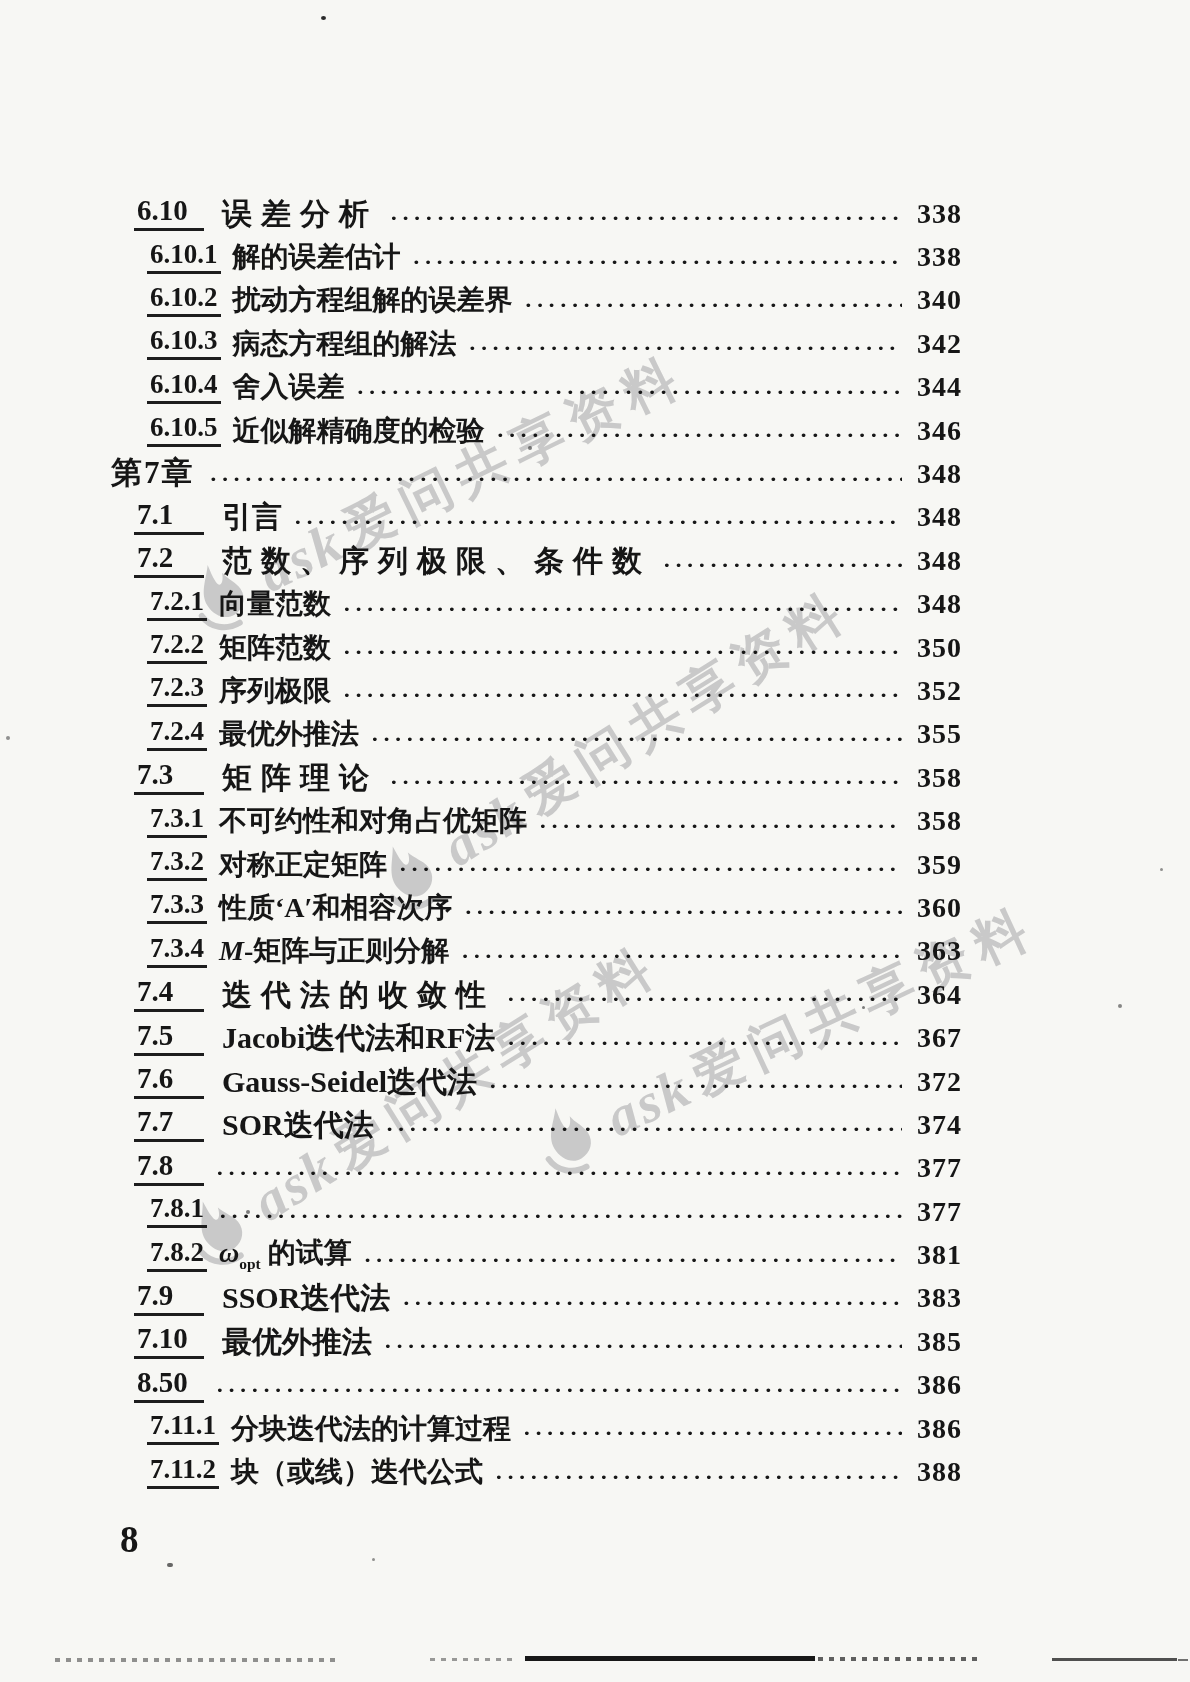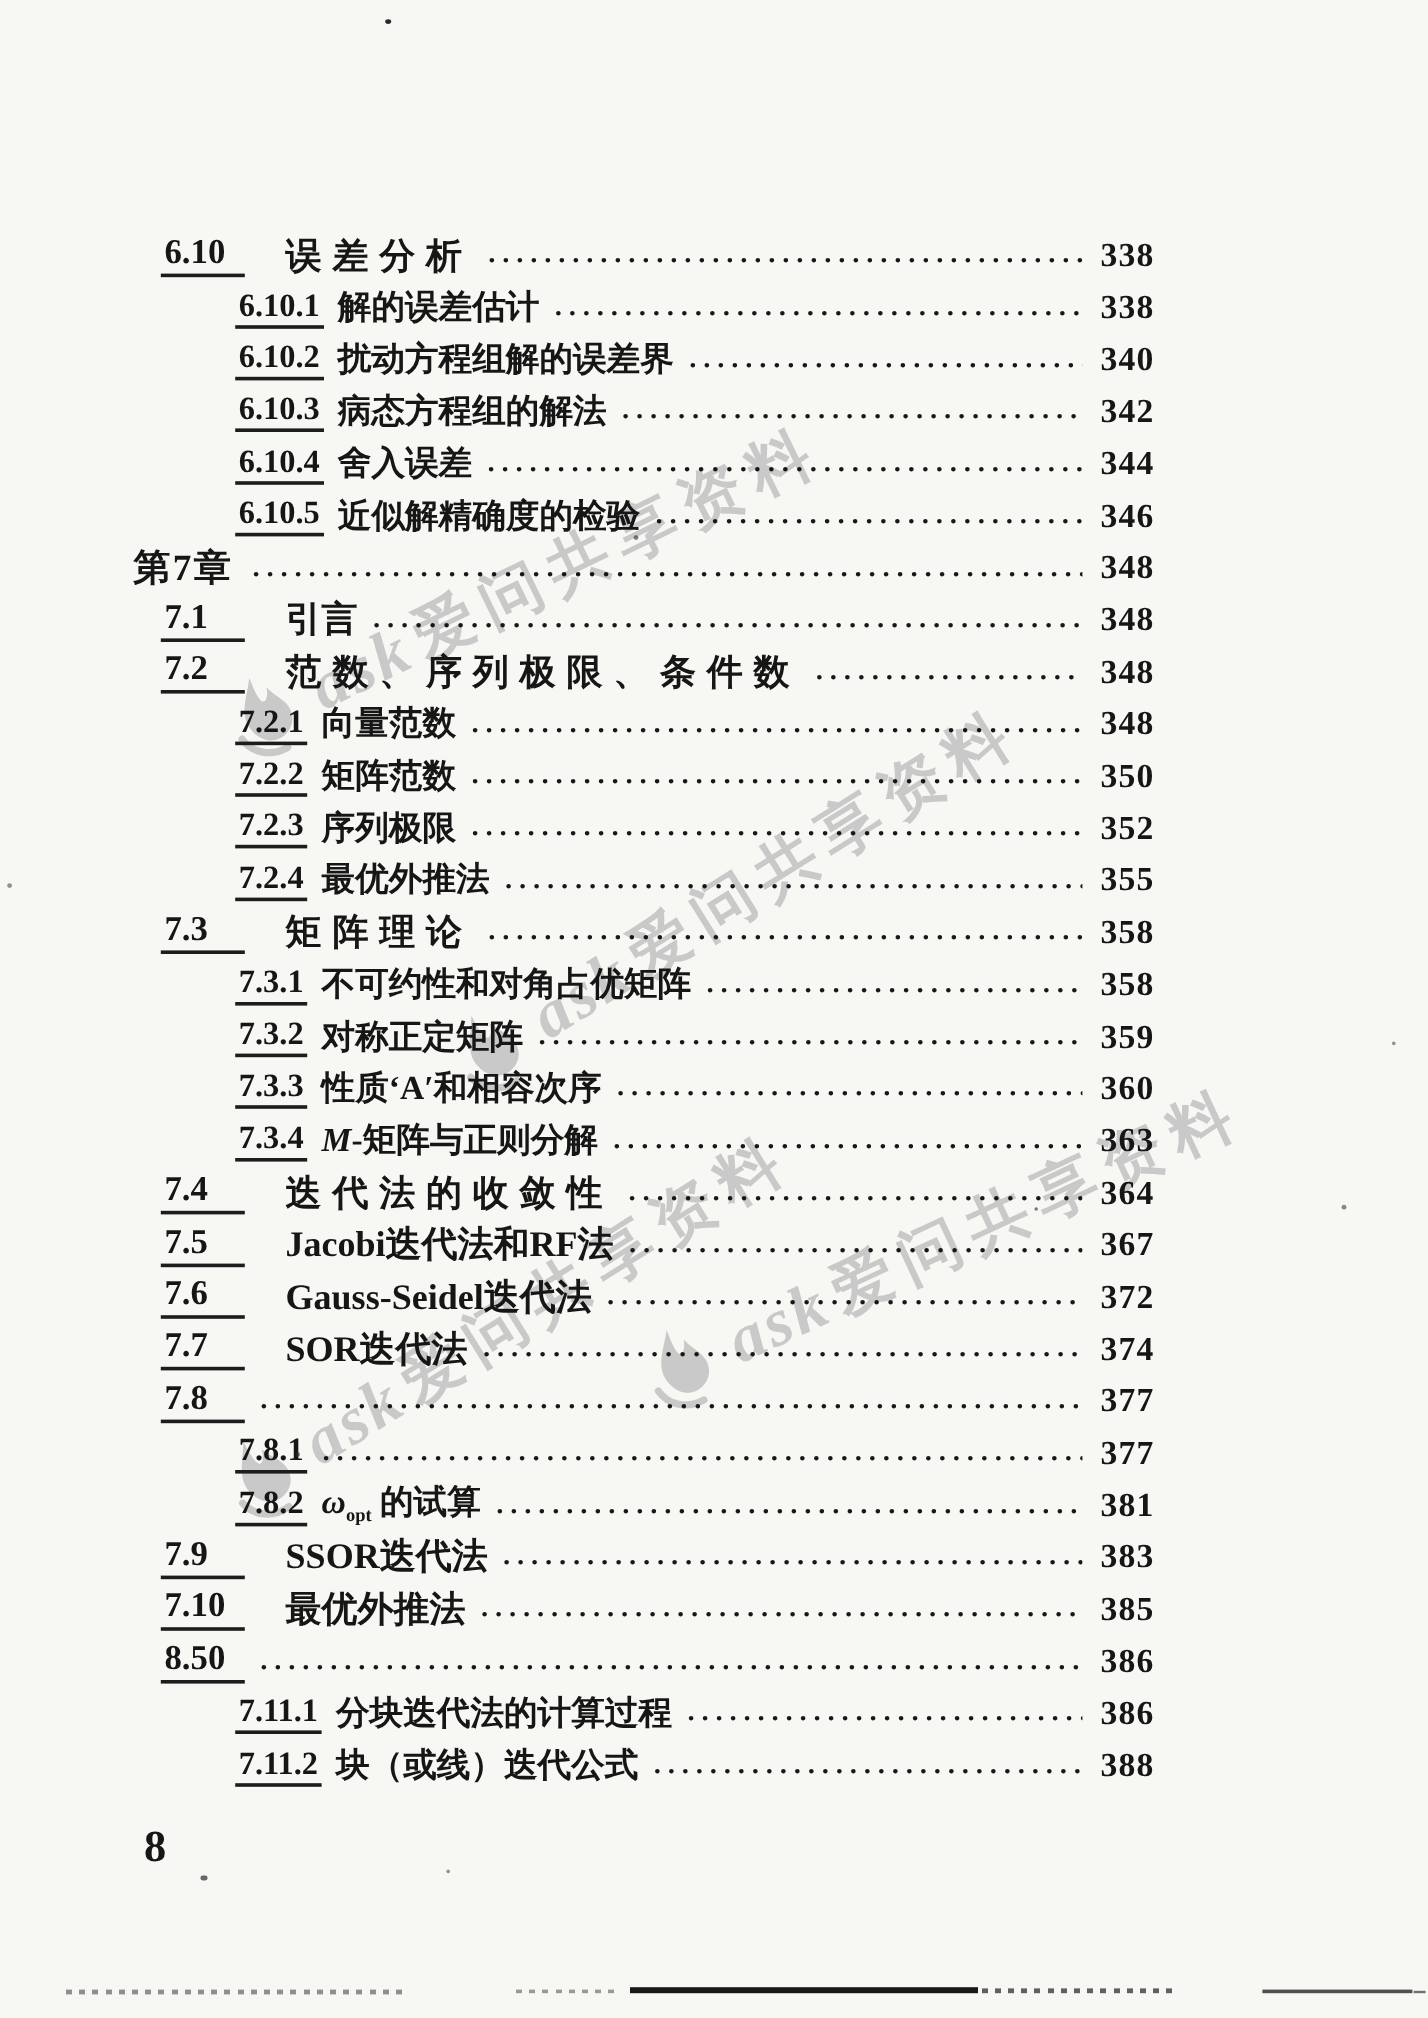--- a/index.html
+++ b/index.html
@@ -25,24 +25,24 @@
   
   .toc{
     position:absolute;left:96px;top:192px;width:866px;z-index:2;
   }
   .row{display:flex;align-items:center;height:43.4px;}
   .num{
     font-weight:700;font-size:29px;white-space:nowrap;
     border-bottom:3px solid #1d1d1d;padding:0 3px 3px 3px;line-height:1;
   }
   .lvl1 .num{margin-left:38px;min-width:64px;}
-  .lvl2 .num{margin-left:100px;font-family:Liberation Serif, serif;}
+  .lvl2 .num{margin-left:51px;font-family:Liberation Serif, serif;}
   .lvl2 .num{font-size:27px;}
   .chapter .num{border-bottom:none;font-size:31px;margin-left:12px;letter-spacing:2px;}
-  .title{margin-left:34px;font-size:30px;white-space:nowrap;font-weight:600;line-height:1;}
+  .title{margin-left:18px;font-size:30px;white-space:nowrap;font-weight:600;line-height:1;}
   .lvl2 .title{font-size:28px;margin-left:12px;text-align:center;}
   .chapter .title{font-size:32px;font-weight:700;margin-left:28px;letter-spacing:2px;}
   .spread{letter-spacing:9px;}
   .title .it{font-style:italic;}
   .title sub{font-size:0.55em;}
   .leader{
     flex:1;overflow:hidden;white-space:nowrap;
     font-size:13px;letter-spacing:4px;color:#171717;
     margin:10px 6px 0 12px;font-family:"DejaVu Sans",sans-serif;
   }

